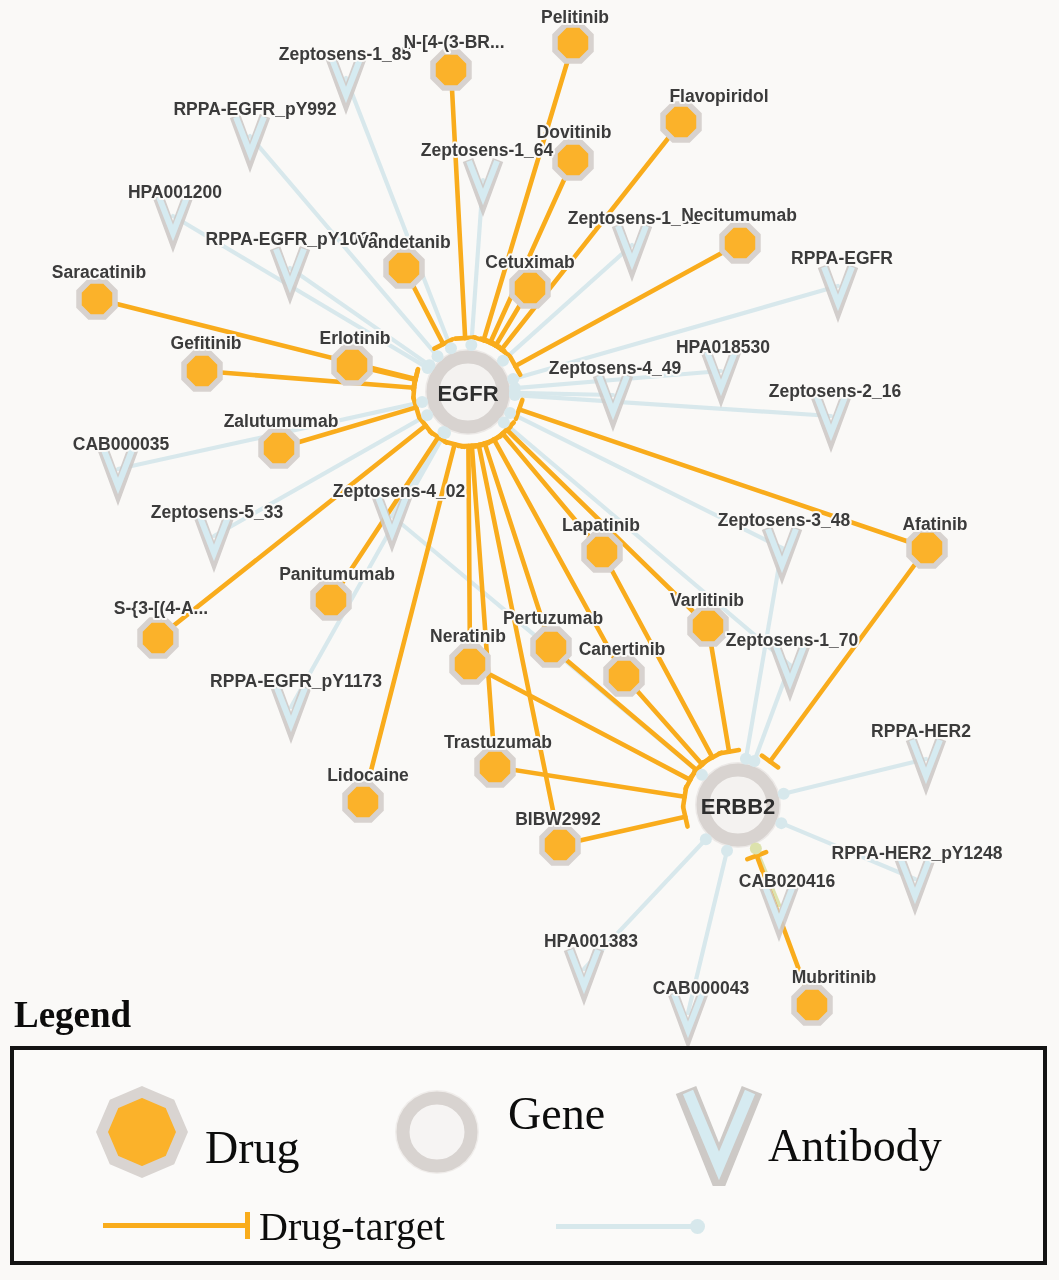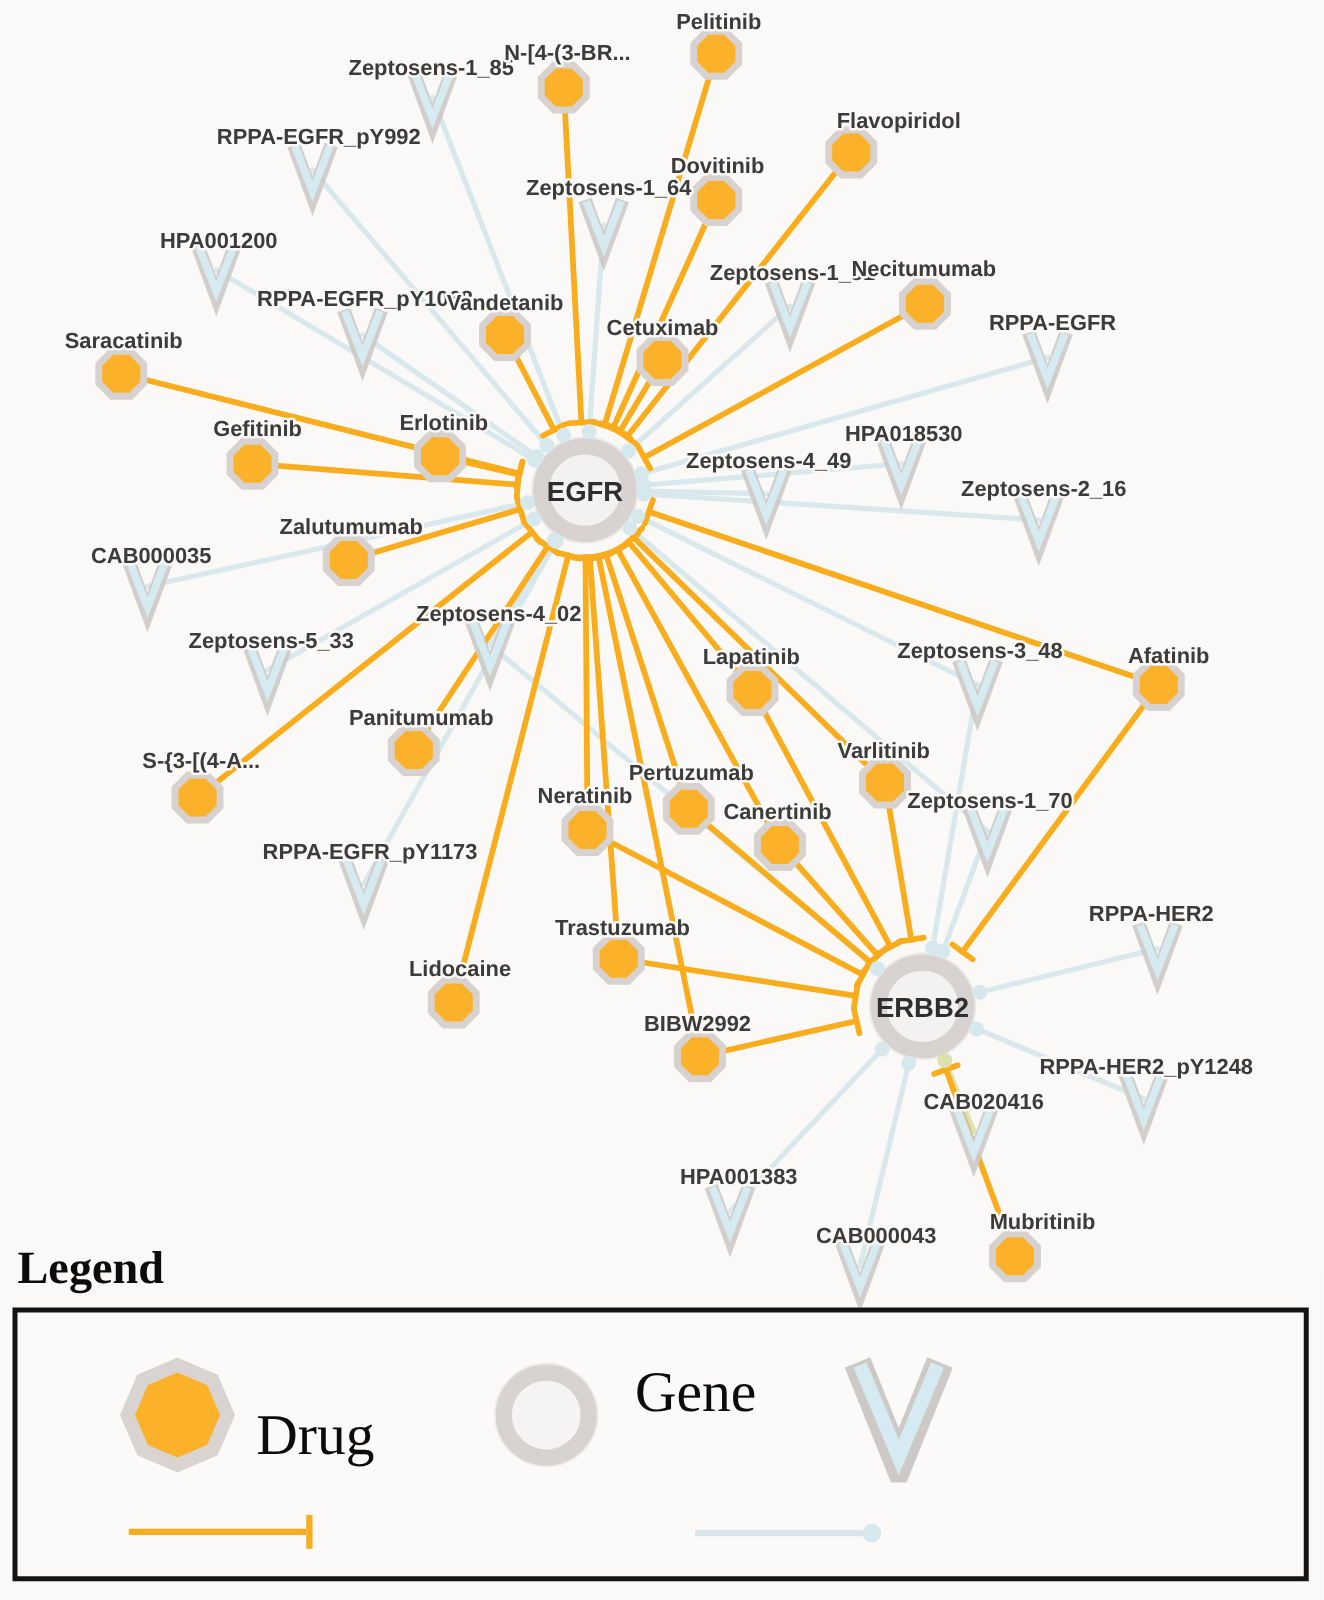--- a/index.html
+++ b/index.html
@@ -332,20 +332,22 @@
   <svg class="lg-abs" style="left:387px;top:1082px;" width="100" height="100">
     <circle cx="50" cy="50" r="42" fill="#F0EDEB"></circle>
     <circle cx="50" cy="50" r="34" fill="#F6F4F3" stroke="#D8D3D0" stroke-width="13"></circle>
   </svg>
   <div class="lg-abs lg-label1" style="left:508px;top:1073px;">Gene</div>
 
   <svg class="lg-abs" style="left:672px;top:1074px;" width="94" height="112">
     <polyline points="14,16 47,98 80,16" fill="none" stroke="#CDC9C6" stroke-width="22"></polyline>
     <polyline points="16,18 47,92 78,18" fill="none" stroke="#D6EBF1" stroke-width="11"></polyline>
   </svg>
+  <div class="lg-abs lg-label1" style="left:768px;top:1105px;">Antibody</div>
 
   <div class="lg-abs lg-line-drug" style="left:103px;top:1223px;width:142px;"></div>
   <div class="lg-abs lg-tee" style="left:245px;top:1212px;"></div>
+  <div class="lg-abs lg-label2" style="left:259px;top:1205px;">Drug-target</div>
 
   <div class="lg-abs lg-line-ab" style="left:556px;top:1224px;width:137px;"></div>
   <div class="lg-abs lg-dot" style="left:690px;top:1219px;"></div>
 
 </div>
 
 </body></html>

